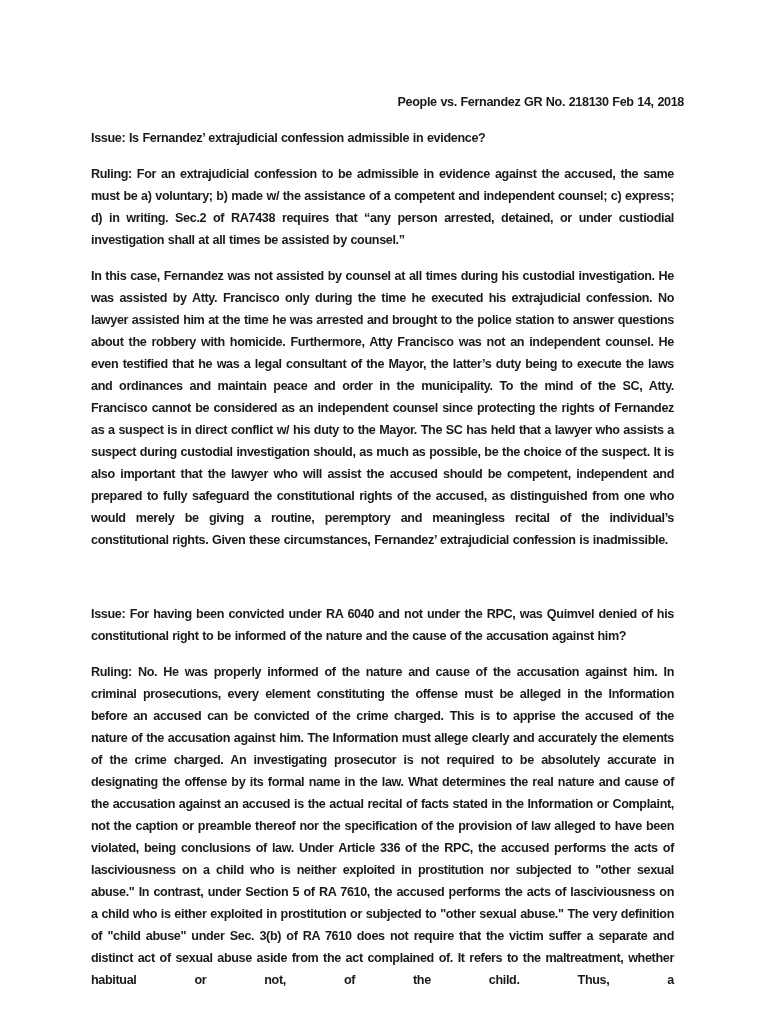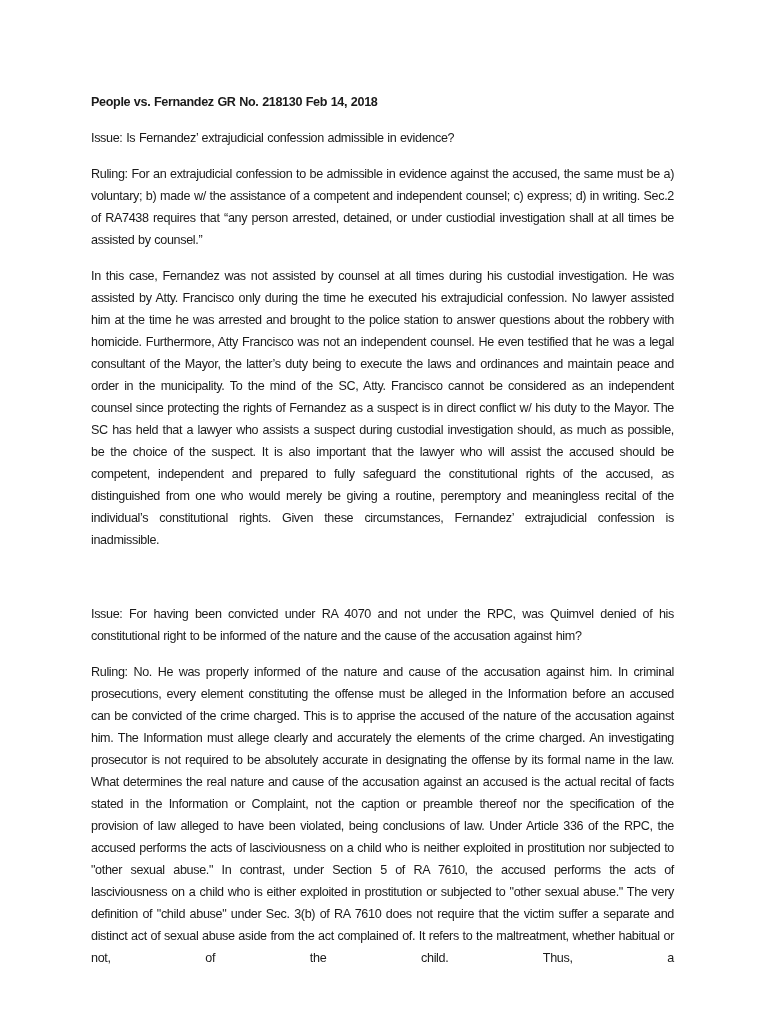--- a/index.html
+++ b/index.html
@@ -9,37 +9,37 @@
     left: 91px;
     top: 91px;
     width: 593px;
     color: #1a1a1a;
     font-family: "Liberation Sans", sans-serif;
     font-size: 12.6px;
     line-height: 22px;
     letter-spacing: -0.35px;
     word-spacing: 0.5px;
   }
-  .title { font-weight: bold; margin: 0 0 14px 0; }
-  p { margin: 0 10px 14px 0; text-align: justify; }
+  .title { font-weight: bold; margin: 0 0 14px 0; text-align: right; }
+  p { margin: 0 10px 14px 0; text-align: justify; font-weight: bold; }
   p.last-line-left { text-align-last: left; }
   .case-gap { height: 38px; }
 </style>
 </head>
 <body>
 
 <div class="page">
 
   <section>
     <div class="title">People vs. Fernandez GR No. 218130 Feb 14, 2018</div>
     <p class="last-line-left">Issue: Is Fernandez’ extrajudicial confession admissible in evidence?</p>
     <p class="last-line-left">Ruling: For an extrajudicial confession to be admissible in evidence against the accused, the same must be a) voluntary; b) made w/ the assistance of a competent and independent counsel; c) express; d) in writing.  Sec.2 of RA7438 requires that “any person arrested, detained, or under custiodial investigation shall at all times be assisted by counsel.”</p>
     <p class="last-line-left">In this case, Fernandez was not assisted by counsel at all times during his custodial investigation.  He was assisted by Atty. Francisco only during the time he executed his extrajudicial confession.  No lawyer assisted him at the time he was arrested and brought to the police station to answer questions about the robbery with homicide.  Furthermore, Atty Francisco was not an independent counsel.  He even testified that he was a legal consultant of the Mayor, the latter’s duty being to execute the laws and ordinances and maintain peace and order in the municipality.  To the mind of the SC, Atty. Francisco cannot be considered as an independent counsel since protecting the rights of Fernandez as a suspect is in direct conflict w/ his duty to the Mayor.  The SC has held that a lawyer who assists a suspect during custodial investigation should, as much as possible, be the choice of the suspect.  It is also important that the lawyer who will assist the accused should be competent, independent and prepared to fully safeguard the constitutional rights of the accused, as distinguished from one who would merely be giving a routine, peremptory and meaningless recital of the individual’s constitutional rights.   Given these circumstances, Fernandez’ extrajudicial confession is inadmissible.</p>
   </section>
 
   <div class="case-gap"></div>
 
   <section>
-    <p class="last-line-left">Issue: For having been convicted under RA 4070 and not under the RPC, was Quimvel denied of his constitutional right to be informed of the nature and the cause of the accusation against him?</p>
+    <p class="last-line-left">Issue: For having been convicted under RA 6040 and not under the RPC, was Quimvel denied of his constitutional right to be informed of the nature and the cause of the accusation against him?</p>
     <p style="text-align-last: justify;">Ruling: No.  He was properly informed of the nature and cause of the accusation against him.  In criminal prosecutions, every element constituting the offense must be alleged in the Information before an accused can be convicted of the crime charged. This is to apprise the accused of the nature of the accusation against him.  The Information must allege clearly and accurately the elements of the crime charged.   An investigating prosecutor is not required to be absolutely accurate in designating the offense by its formal name in the law. What determines the real nature and cause of the accusation against an accused is the actual recital of facts stated in the Information or Complaint, not the caption or preamble thereof nor the specification of the provision of law alleged to have been violated, being conclusions of law.  Under Article 336 of the RPC, the accused performs the acts of lasciviousness on a child who is neither exploited in prostitution nor subjected to "other sexual abuse." In contrast, under Section 5 of RA 7610, the accused performs the acts of lasciviousness on a child who is either exploited in prostitution or subjected to "other sexual abuse." The very definition of "child abuse" under Sec. 3(b) of RA 7610 does not require that the victim suffer a separate and distinct act of sexual abuse aside from the act complained of. It refers to the maltreatment, whether habitual or not, of the child. Thus, a</p>
   </section>
 
 </div>
 
 </body></html>

